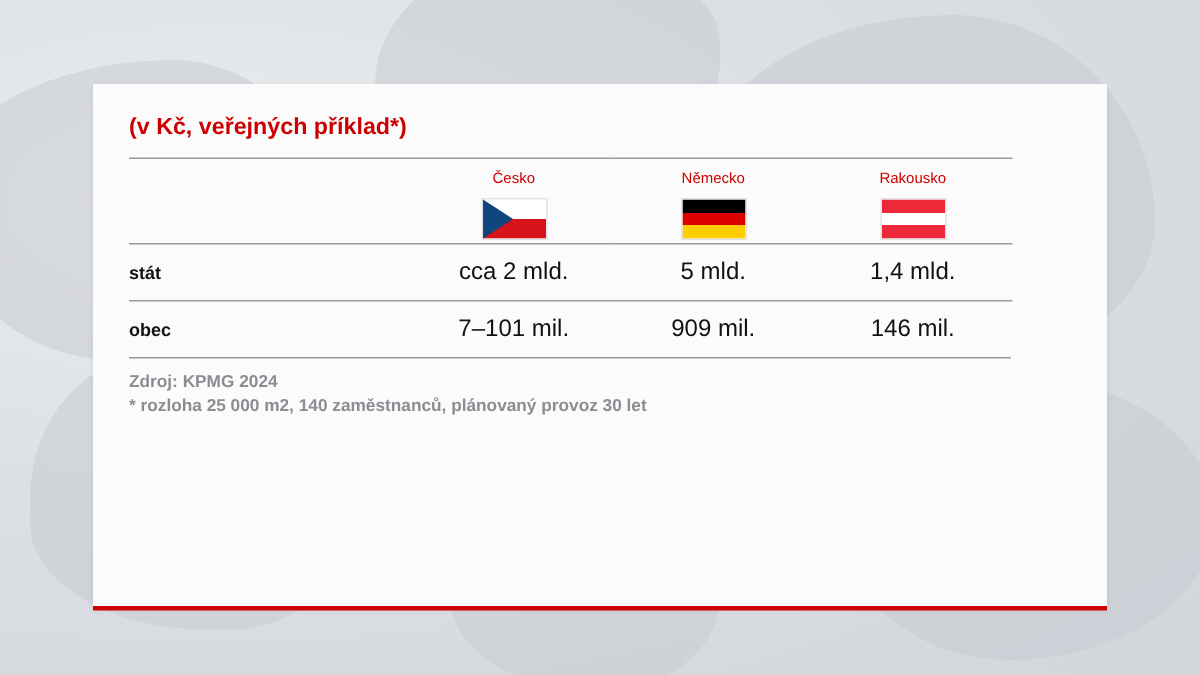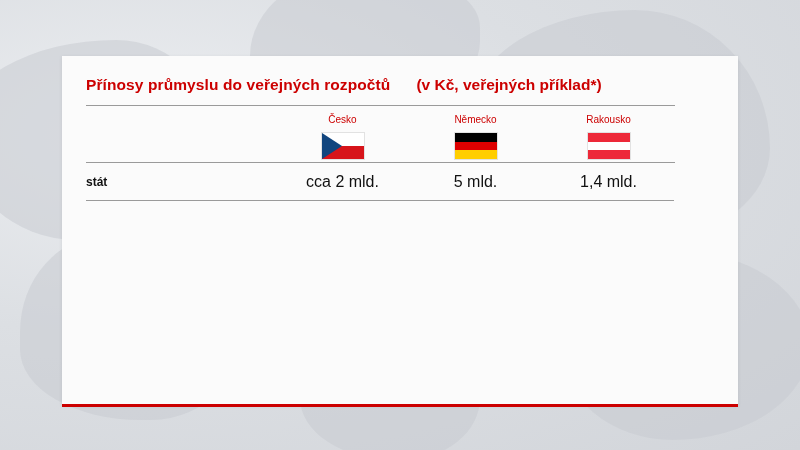--- a/index.html
+++ b/index.html
@@ -178,21 +178,20 @@
   <div class="bg-blob b4"></div>
   <div class="bg-blob b5"></div>
   <div class="bg-blob b6"></div>
 
   <div class="panel"></div>
   <div class="panel-accent"></div>
 
   <div class="content">
 
     <div class="title-row">
-      <div class="title-main">Přínosy průmyslu do veřejných rozpočtů</div>
       <div class="title-sub">(v Kč, veřejných příklad*)</div>
     </div>
 
     <table class="data">
       <colgroup>
         <col class="col-label">
         <col class="col-country">
         <col class="col-country">
         <col class="col-country">
       </colgroup>
@@ -225,20 +224,30 @@
           </th>
         </tr>
 
         <tr class="data-row">
           <td class="row-label">stát</td>
           <td class="row-value">cca 2 mld.</td>
           <td class="row-value">5 mld.</td>
           <td class="row-value">1,4 mld.</td>
         </tr>
 
+        <tr class="data-row">
+          <td class="row-label">obec</td>
+          <td class="row-value">7–101 mil.</td>
+          <td class="row-value">909 mil.</td>
+          <td class="row-value">146 mil.</td>
+        </tr>
       </tbody>
     </table>
 
     <div class="table-bottom-line"></div>
 
+    <div class="notes">
+      <div class="note-line">Zdroj: KPMG 2024</div>
+      <div class="note-line">* rozloha 25 000 m2, 140 zaměstnanců, plánovaný provoz 30 let</div>
+    </div>
 
   </div>
 </div>
 
 </body></html>

